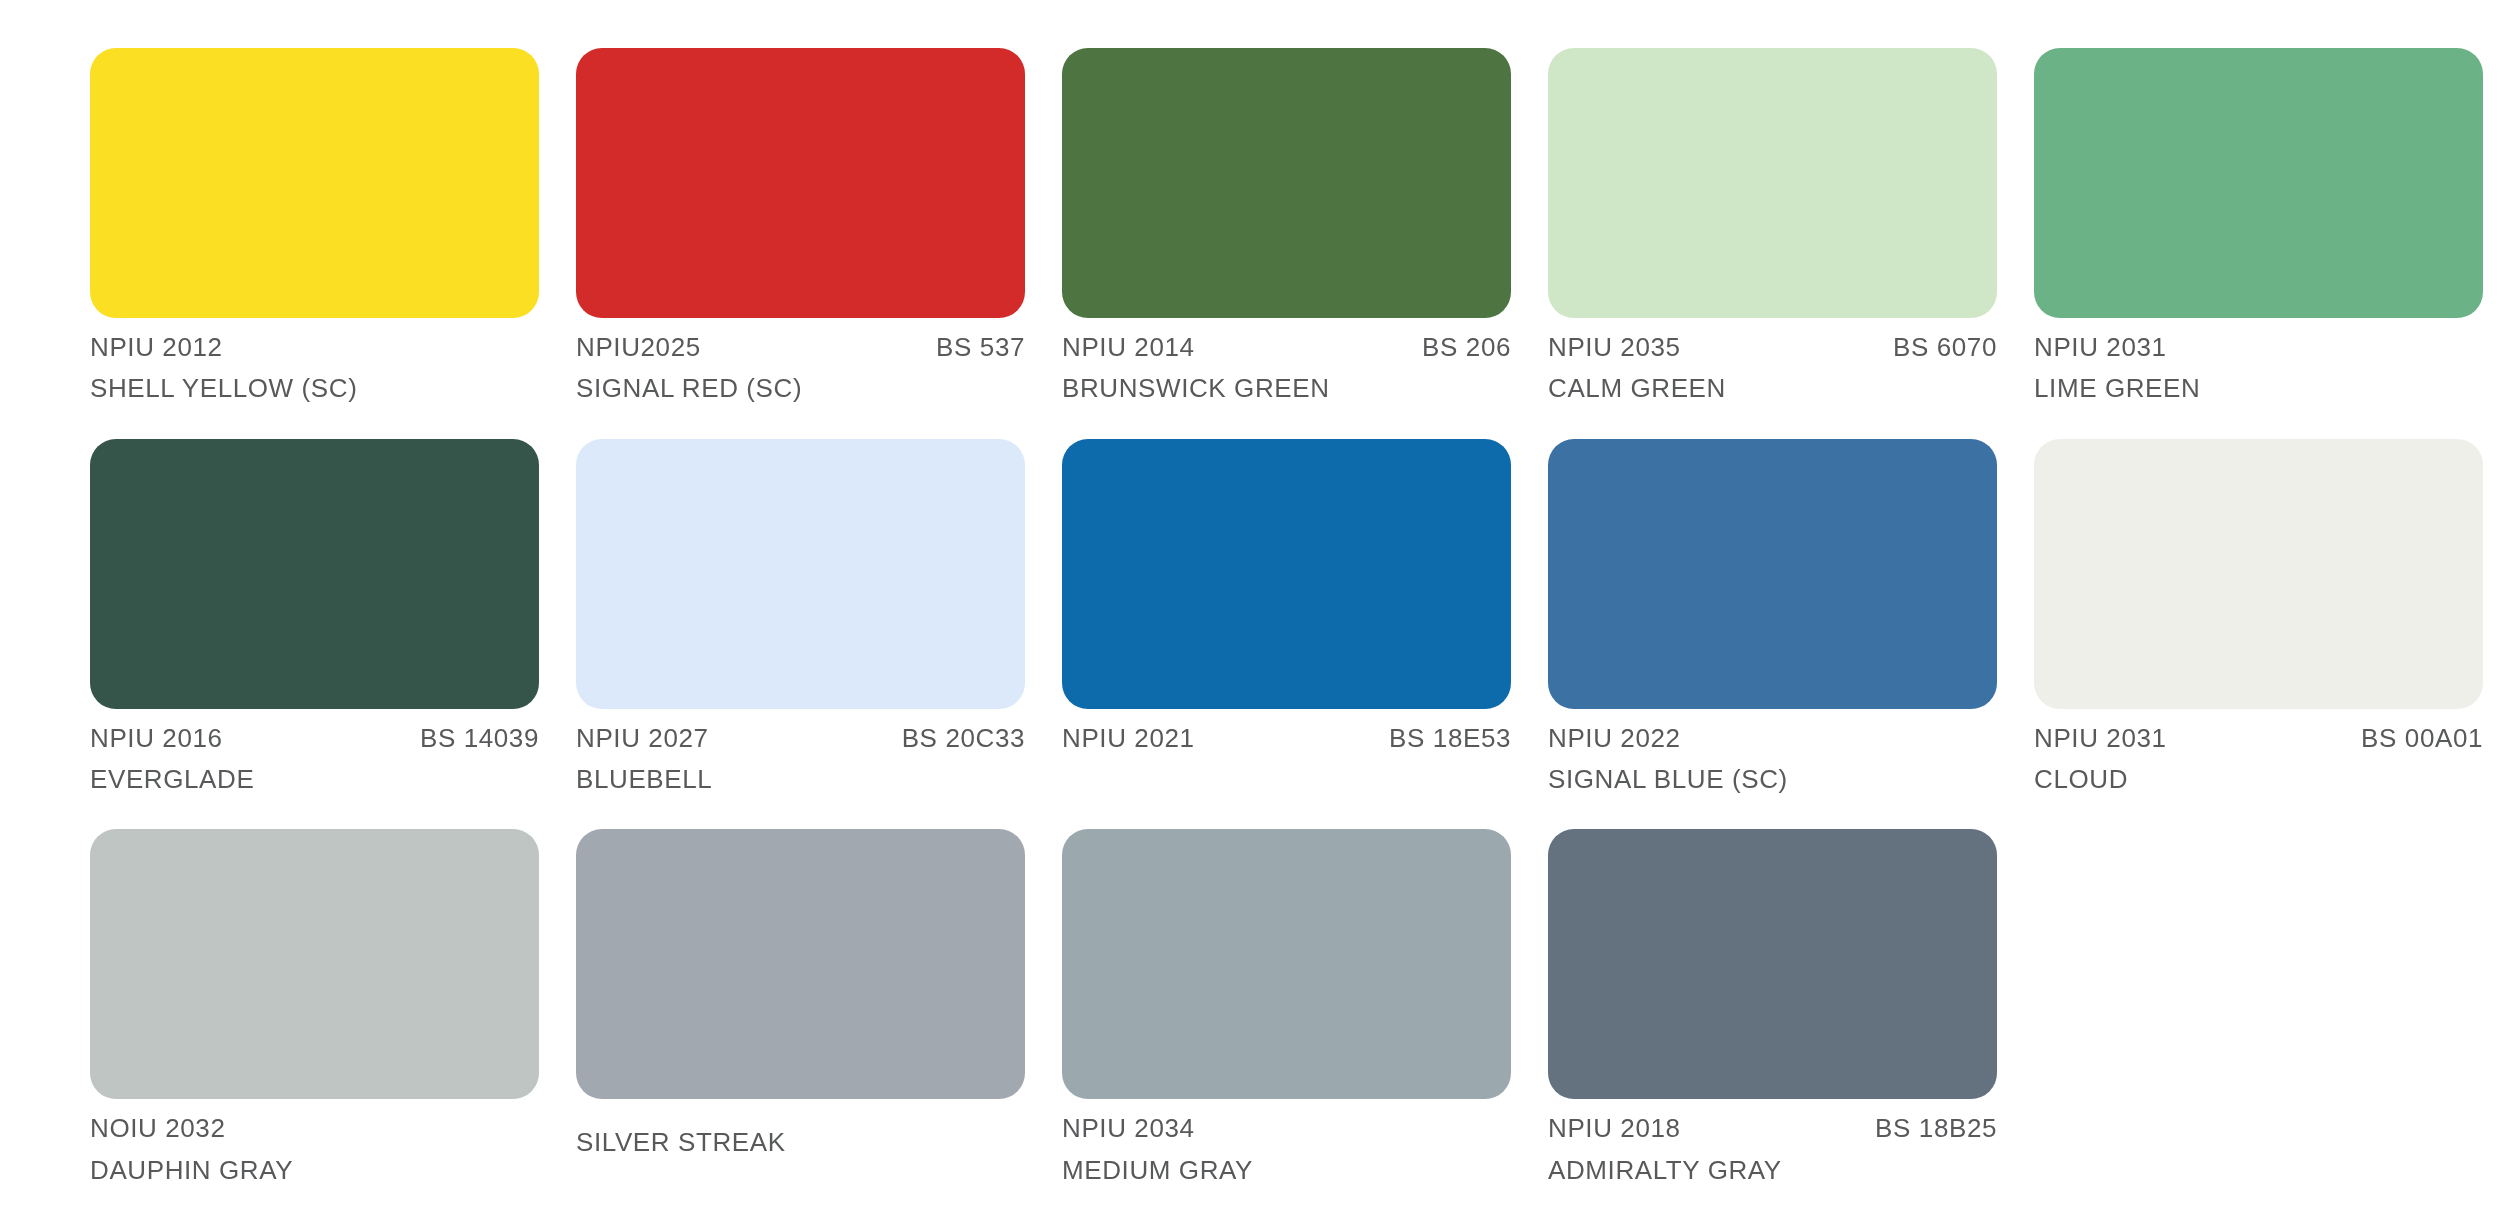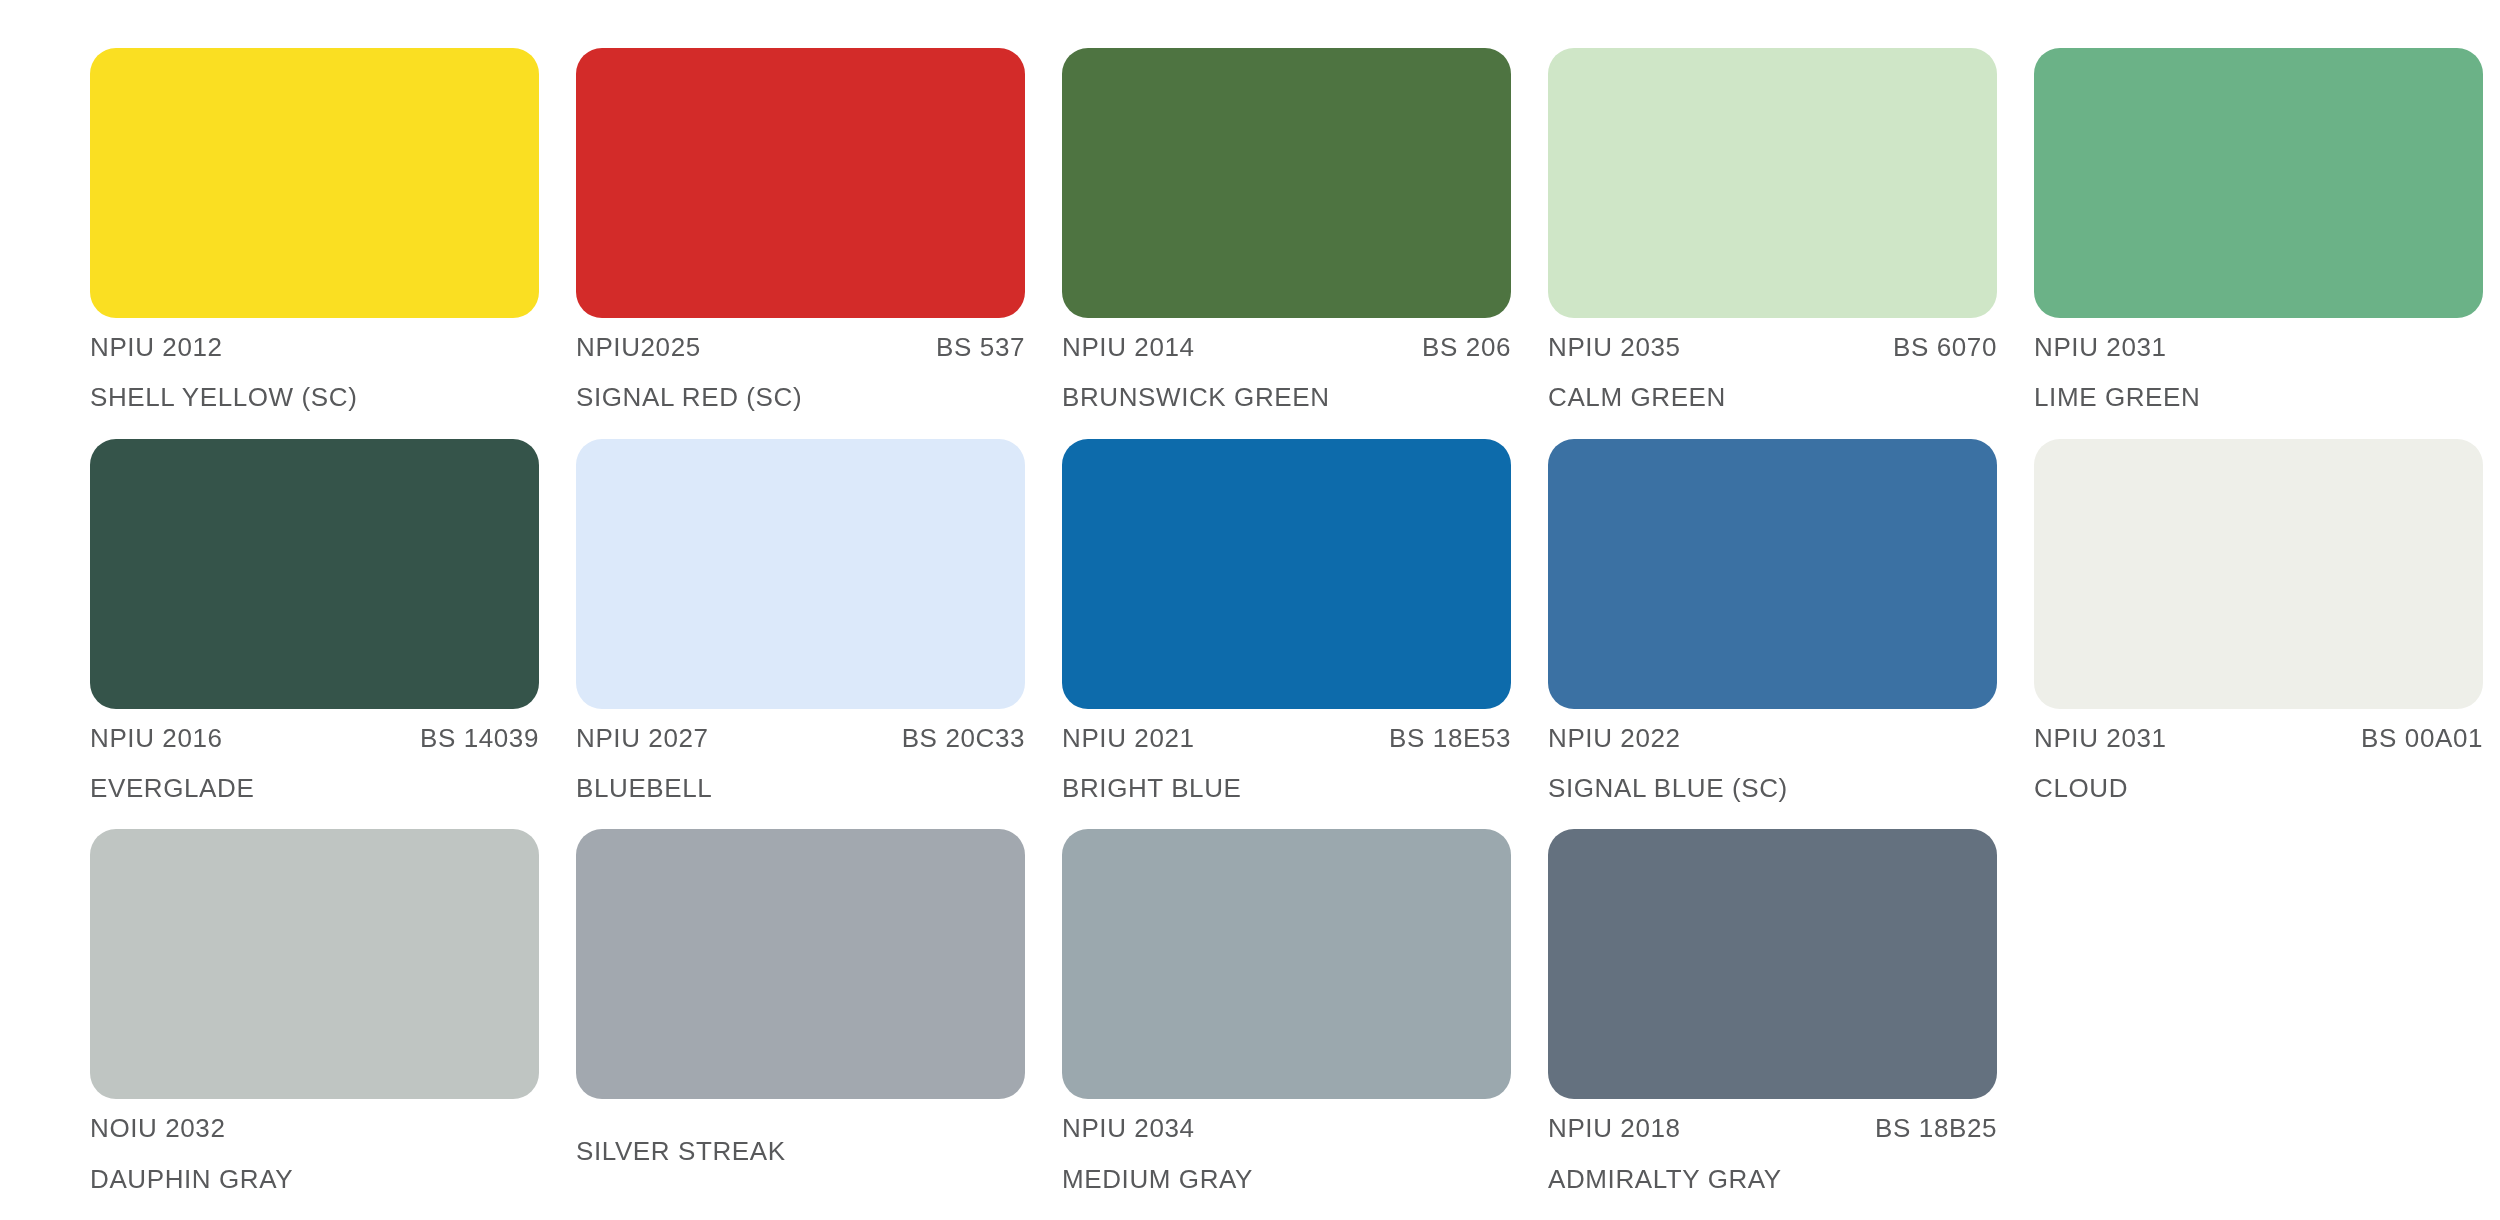--- a/index.html
+++ b/index.html
@@ -66,21 +66,21 @@
     color: #58595b;
     white-space: nowrap;
   }
 
   .swatch-bs {
     text-align: right;
   }
 
   .swatch-name {
     display: block;
-    margin-top: 21px;
+    margin-top: 12px;
   }
 </style>
 </head>
 <body>
 
 <div id="palette-grid">
     <div class="swatch-card">
       <div class="swatch-chip" style="background-color: rgb(250, 223, 34);"></div>
       <div class="swatch-meta">
         <div class="swatch-codes">
@@ -150,21 +150,20 @@
         <span class="swatch-name">BLUEBELL</span>
       </div>
     </div>
     <div class="swatch-card">
       <div class="swatch-chip" style="background-color: rgb(13, 107, 171);"></div>
       <div class="swatch-meta">
         <div class="swatch-codes">
           <span class="swatch-code">NPIU 2021</span>
           <span class="swatch-bs">BS 18E53</span>
         </div>
-        <span class="swatch-name">BRIGHT BLUE</span>
       </div>
     </div>
     <div class="swatch-card">
       <div class="swatch-chip" style="background-color: rgb(59, 113, 163);"></div>
       <div class="swatch-meta">
         <div class="swatch-codes">
           <span class="swatch-code">NPIU 2022</span>
           <span class="swatch-bs"></span>
         </div>
         <span class="swatch-name">SIGNAL BLUE (SC)</span>

